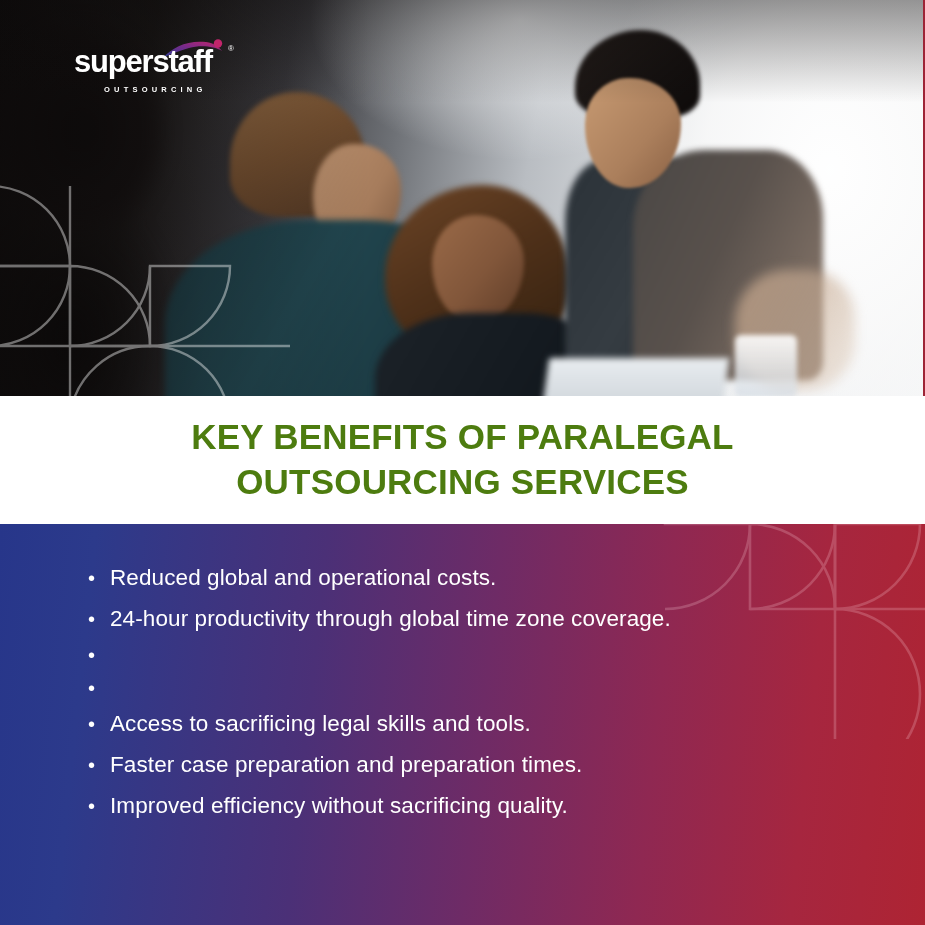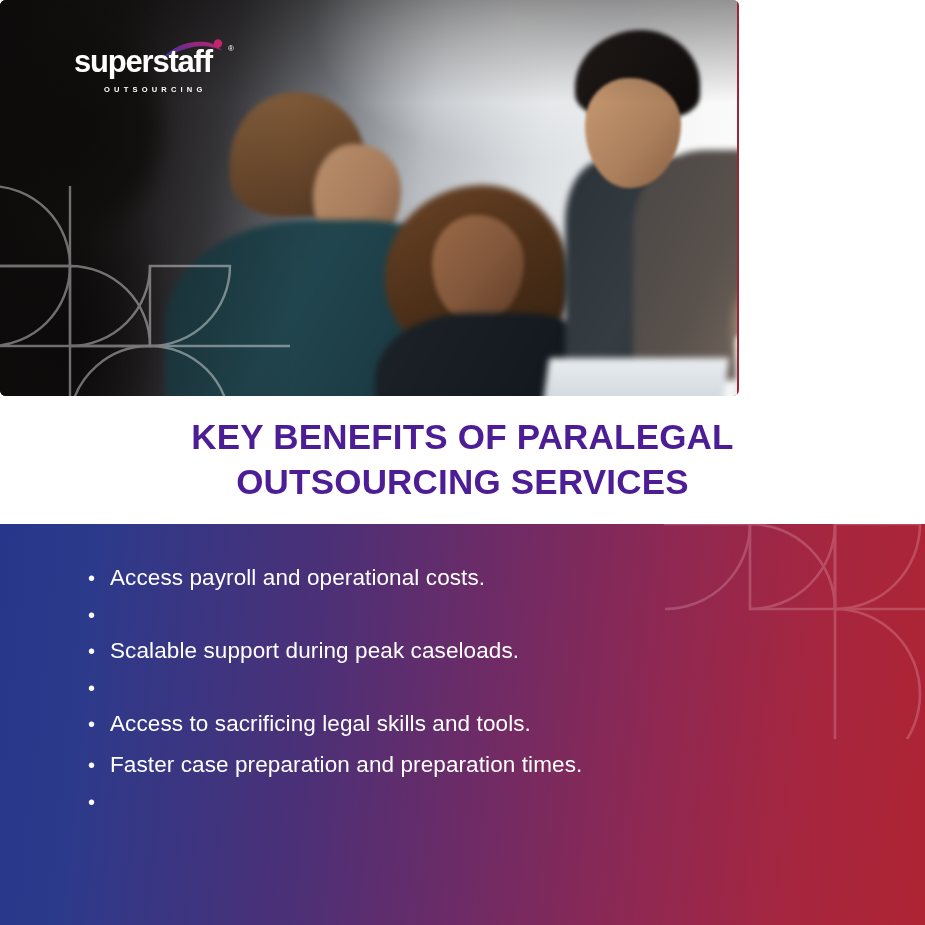--- a/index.html
+++ b/index.html
@@ -16,25 +16,24 @@
     height: 925px;
     overflow: hidden;
     background: #ffffff;
   }
 
   
   .hero {
     position: absolute;
     left: 0;
     top: 0;
-    width: 739px;
+    width: 925px;
     height: 396px;
     overflow: hidden;
     background: #b91c1c;
-    border-radius: 6px;
   }
   .hero-photo {
     position: absolute;
     inset: 0;
     
     background:
       
       radial-gradient(ellipse 330px 420px at 830px 170px, rgba(255,255,255,.97) 0%, rgba(250,250,250,.85) 38%, rgba(235,236,238,.0) 72%),
       
       radial-gradient(ellipse 300px 200px at 520px 20px, rgba(248,249,250,.85) 0%, rgba(240,242,244,0) 70%),
@@ -206,21 +205,21 @@
     width: 925px;
     height: 128px;
     background: #ffffff;
     display: flex;
     align-items: center;
     justify-content: center;
   }
   .title-text {
     margin: 0;
     text-align: center;
-    color: #4c1d95;
+    color: #4d7c0f;
     font-family: "Liberation Sans", sans-serif;
     font-weight: bold;
     font-size: 35px;
     line-height: 1.28;
     letter-spacing: .2px;
     white-space: pre-line;
   }
 
   
   .benefits {
@@ -401,39 +400,40 @@
         <path d="M210 130 A 85 85 0 0 1 295 215"></path>
         <line x1="210" y1="-40" x2="210" y2="260"></line>
         <line x1="210" y1="130" x2="320" y2="130"></line>
         <path d="M295 215 A 85 85 0 0 1 210 300"></path>
       </g>
     </svg>
 
     <ul class="bullet-list">
       <li class="bullet-item">
         <span class="bullet-dot">•</span>
-        <span class="bullet-label">Access payroll and operational costs.</span>
-      </li>
-      <li class="bullet-item">
-        <span class="bullet-dot">•</span>
-      </li>
-      <li class="bullet-item">
-        <span class="bullet-dot">•</span>
-        <span class="bullet-label">Scalable support during peak caseloads.</span>
+        <span class="bullet-label">Reduced global and operational costs.</span>
+      </li>
+      <li class="bullet-item">
+        <span class="bullet-dot">•</span>
+        <span class="bullet-label">24-hour productivity through global time zone coverage.</span>
+      </li>
+      <li class="bullet-item">
+        <span class="bullet-dot">•</span>
       </li>
       <li class="bullet-item">
         <span class="bullet-dot">•</span>
       </li>
       <li class="bullet-item">
         <span class="bullet-dot">•</span>
         <span class="bullet-label">Access to sacrificing legal skills and tools.</span>
       </li>
       <li class="bullet-item">
         <span class="bullet-dot">•</span>
         <span class="bullet-label">Faster case preparation and preparation times.</span>
       </li>
       <li class="bullet-item">
         <span class="bullet-dot">•</span>
+        <span class="bullet-label">Improved efficiency without sacrificing quality.</span>
       </li>
     </ul>
   </div>
 
 </div>
 
 </body></html>

